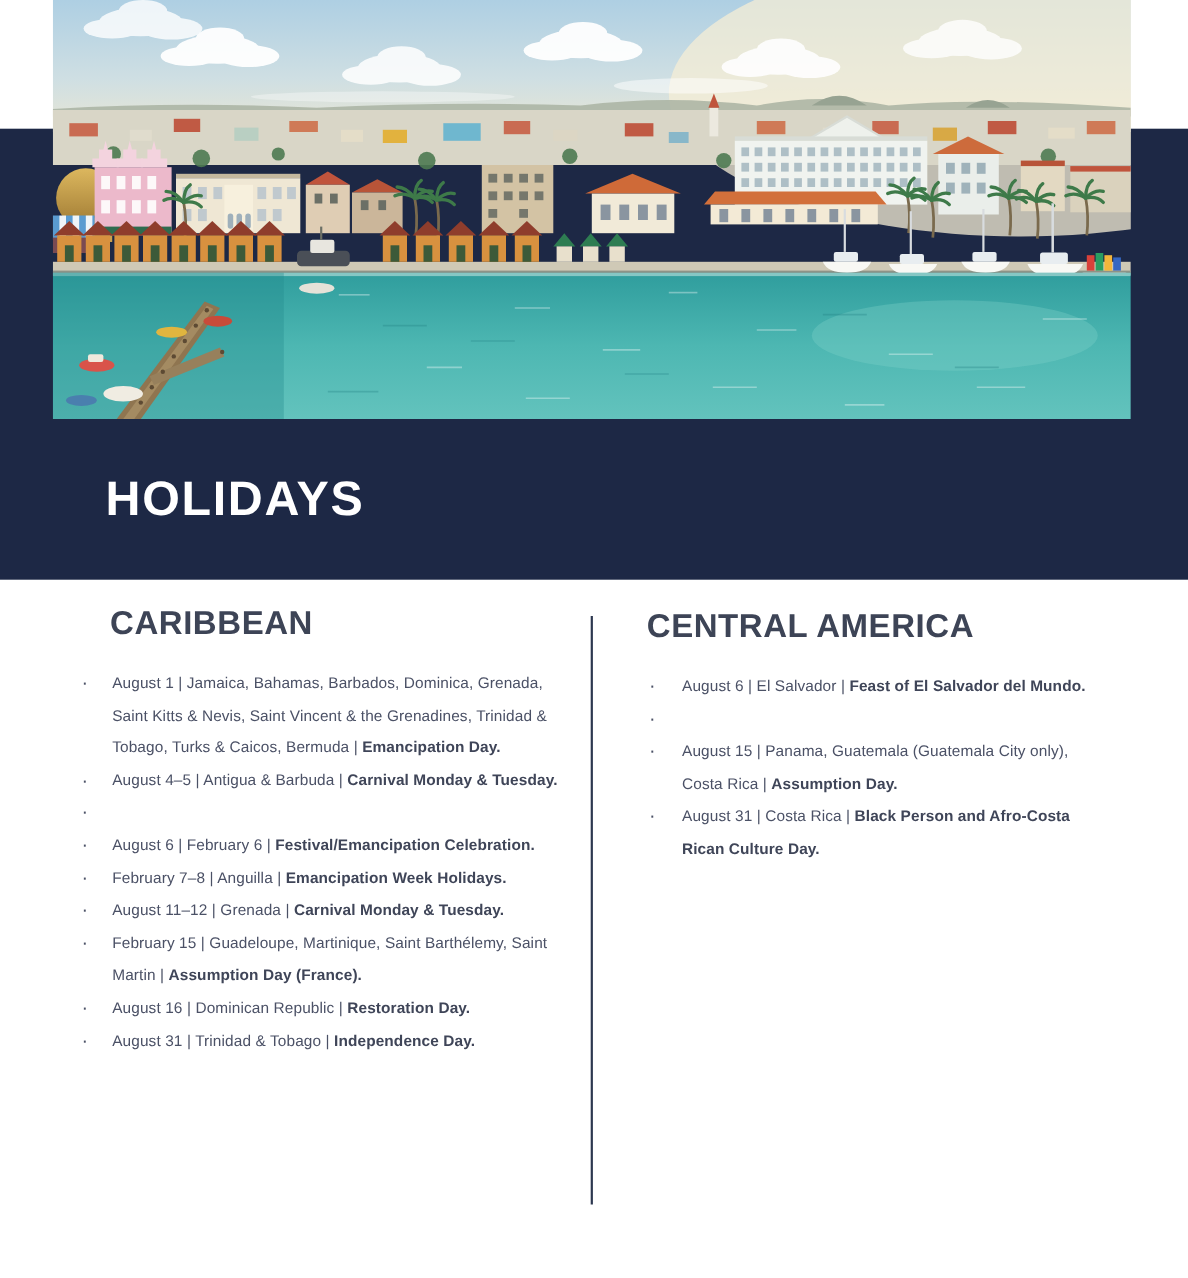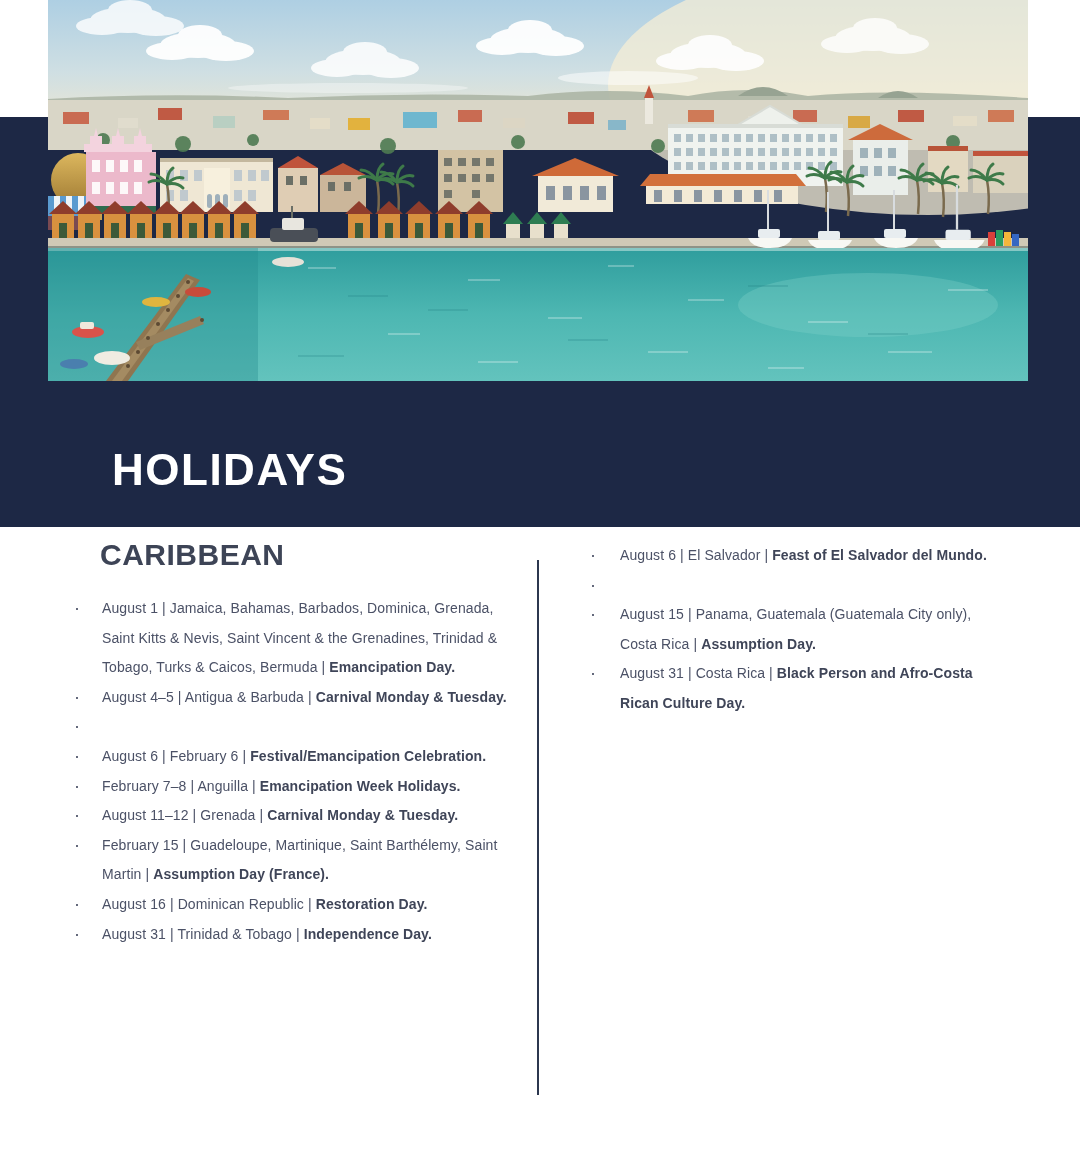--- a/index.html
+++ b/index.html
@@ -4,27 +4,27 @@
 <style>
   html,body{margin:0;padding:0;}
   body{
     width:1080px;height:1162px;position:relative;overflow:hidden;
     background:#ffffff;font-family:"Liberation Sans",sans-serif;
   }
   .navy-band{position:absolute;left:0;top:117px;width:1080px;height:410px;background:#1d2845;z-index:1;}
   .hero{position:absolute;left:48px;top:0;width:980px;height:381px;z-index:2;}
   .hero svg{display:block;}
   .page-title{
-    position:absolute;left:96px;top:429px;z-index:3;margin:16px;
+    position:absolute;left:96px;top:429px;z-index:3;margin:0;
     color:#ffffff;font-size:44px;font-weight:700;letter-spacing:1.5px;
   }
   .col{position:absolute;z-index:1;}
   .col-left{left:72px;top:538px;width:440px;}
   .col-right{left:588px;top:541px;width:412px;}
-  .col h2{margin:0 0 22px 0;font-size:30px;font-weight:700;color:#3d4456;letter-spacing:.5px;}
+  .col h2{margin:12px 0 22px 0;font-size:30px;font-weight:700;color:#3d4456;letter-spacing:.5px;}
   .col-left h2{margin-left:28px;}
   .holiday-list{list-style:none;margin:0;padding:0;}
   .holiday-list li{display:flex;align-items:flex-start;}
   .bullet{flex:0 0 30px;width:30px;font-size:18px;line-height:29.6px;color:#4b5166;padding-left:2px;box-sizing:border-box;}
   .col-right .bullet{flex-basis:32px;width:32px;}
   .item-text{margin:0;font-size:14px;line-height:29.6px;color:#4b5166;letter-spacing:.1px;}
   .item-text strong{font-weight:700;color:#3f4558;}
   .divider{position:absolute;left:537px;top:560px;width:2px;height:535px;background:#2c374f;z-index:1;}
 </style>
 </head>
@@ -436,20 +436,21 @@
     <li>
         <span class="bullet">·</span>
         <p class="item-text"><span>August 31 | Trinidad &amp; Tobago |  </span><strong>Independence Day.</strong></p>
       </li>
   </ul>
 </section>
 
 <div class="divider"></div>
 
 <section class="col col-right">
+  <h2>CENTRAL AMERICA</h2>
   <ul class="holiday-list">
     <li>
         <span class="bullet">·</span>
         <p class="item-text"><span>August 6 | El Salvador | </span><strong>Feast of El Salvador del Mundo.</strong></p>
       </li>
     <li>
         <span class="bullet">·</span>
       </li>
     <li>
         <span class="bullet">·</span>

